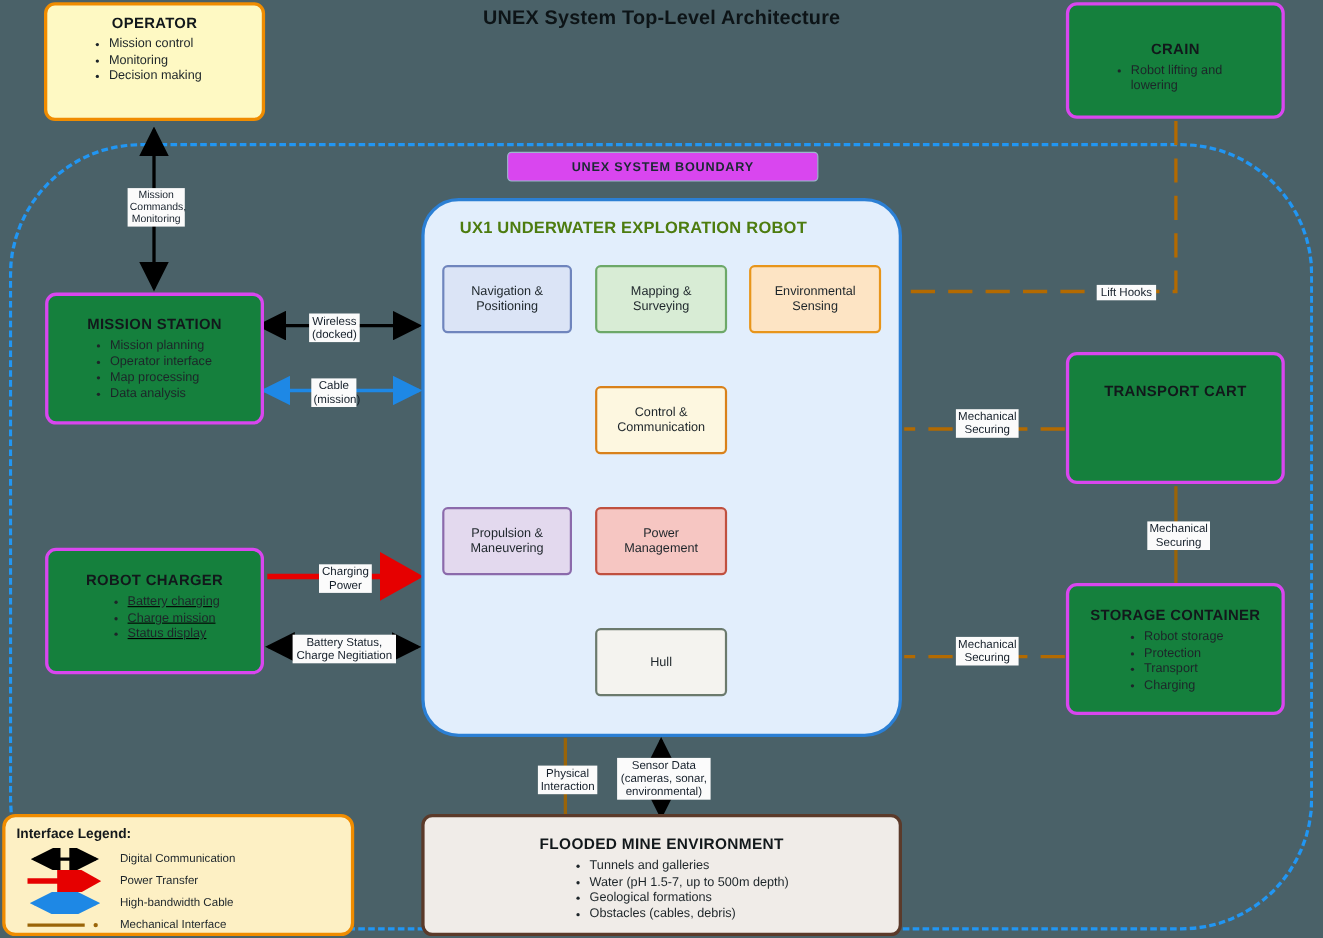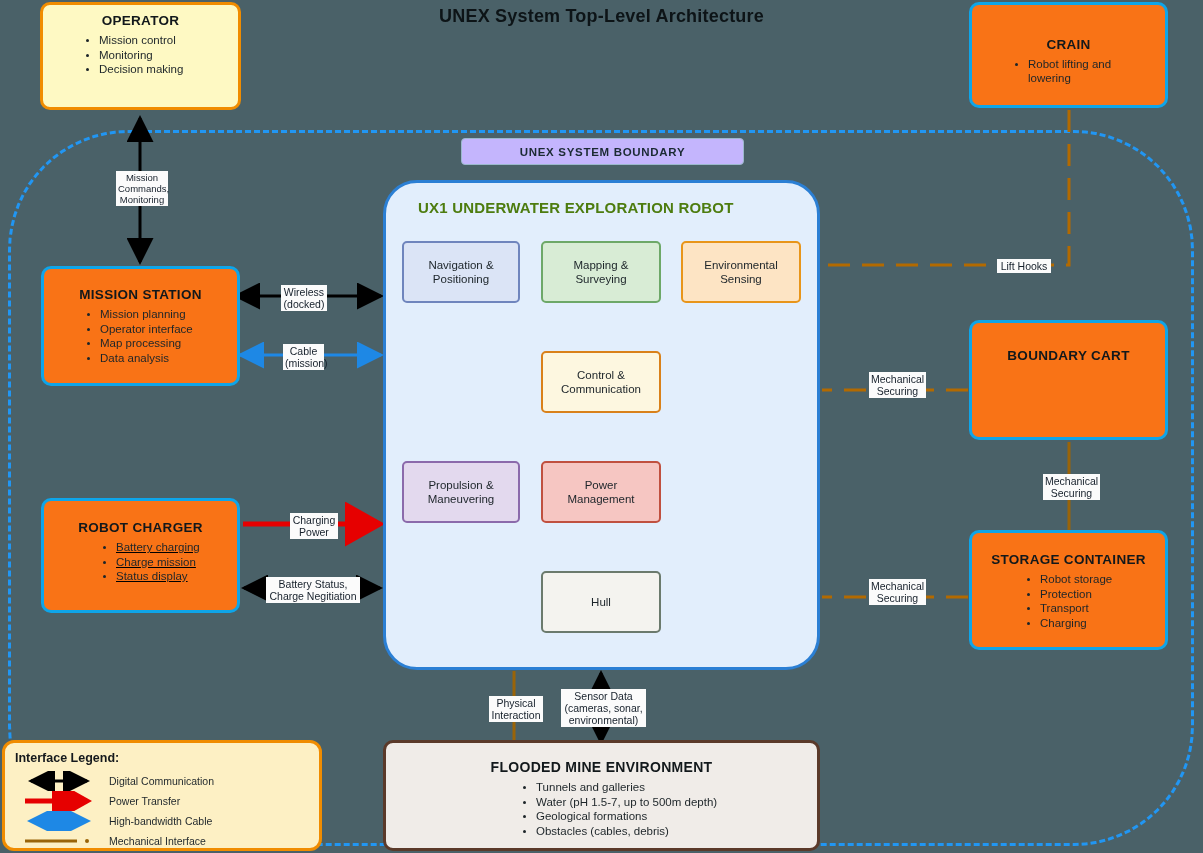--- a/index.html
+++ b/index.html
@@ -25,21 +25,21 @@
     position: absolute;
     left: 8px; top: 130px; width: 1186px; height: 716px;
     border: 3px dashed #2196f3;
     border-radius: 120px;
     box-sizing: border-box;
     pointer-events: none;
   }
   .boundary-label {
     position: absolute;
     left: 461px; top: 138px; width: 281px; height: 25px;
-    background: #c4b5fd;
+    background: #d946ef;
     border: 1px solid #9bb8cc;
     border-radius: 4px;
     display: flex; align-items: center; justify-content: center;
     font-size: 11.5px; font-weight: bold; color: #1b2a33;
     letter-spacing: .7px;
   }
 
   
   .box {
     position: absolute;
@@ -58,21 +58,21 @@
     list-style: disc;
   }
   .box li {
     font-size: 11.5px; color: #1d2529;
     line-height: 13.5px;
     margin-bottom: 1px;
   }
   .box li::marker { font-size: 10px; }
 
   .box.orange { background: #fef9c3; border: 3px solid #f08c00; }
-  .box.green  { background: #f97316; border: 3px solid #0ea5e9; }
+  .box.green  { background: #15803d; border: 3px solid #d946ef; }
   .box.mine   { background: #f0ece8; border: 3px solid #5b3a2a; }
 
   
   .ux1 {
     position: absolute;
     left: 383px; top: 180px; width: 437px; height: 490px;
     background: #e2eefc;
     border: 3px solid #2b7fd4;
     border-radius: 34px;
     box-sizing: border-box;
@@ -256,21 +256,21 @@
   <div class="box green" style="left:41px; top:498px; width:199px; height:115px;">
     <div class="bx-title" style="margin-top:11px;">ROBOT CHARGER</div>
     <ul style="padding-left:62px;text-decoration:underline;">
         <li>Battery charging</li>
         <li>Charge mission</li>
         <li>Status display</li>
       </ul>
   </div>
 
   <div class="box green" style="left:969px; top:320px; width:199px; height:120px;">
-    <div class="bx-title" style="margin-top:17px;">BOUNDARY CART</div>
+    <div class="bx-title" style="margin-top:17px;">TRANSPORT CART</div>
   </div>
 
   <div class="box green" style="left:969px; top:530px; width:199px; height:120px;">
     <div class="bx-title" style="margin-top:11px;">STORAGE CONTAINER</div>
     <ul style="padding-left:58px;">
         <li>Robot storage</li>
         <li>Protection</li>
         <li>Transport</li>
         <li>Charging</li>
       </ul>

